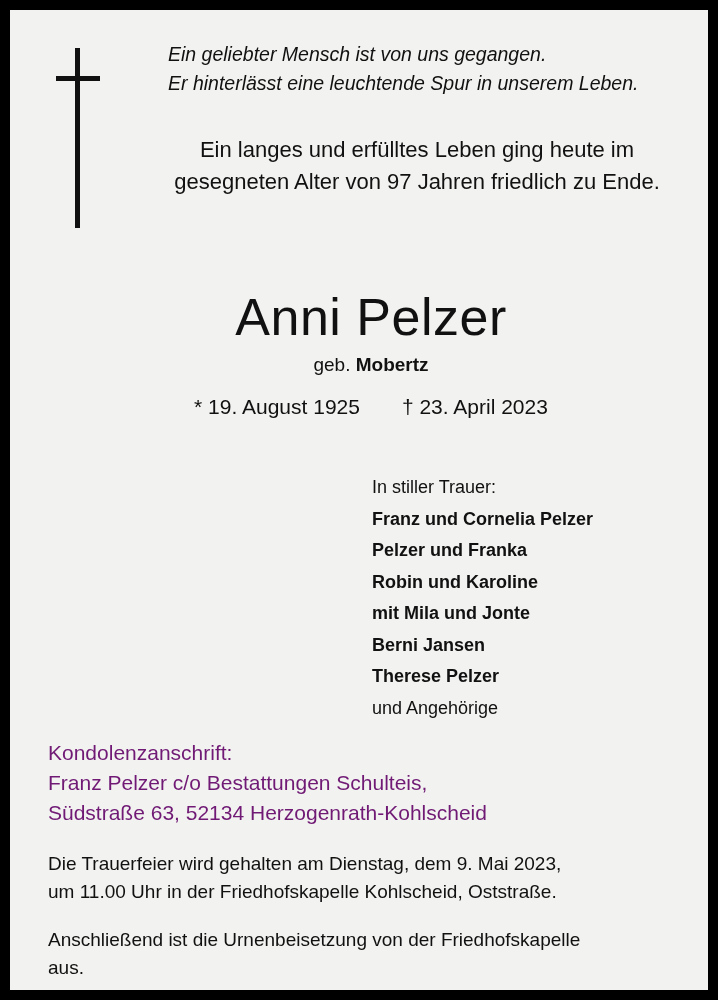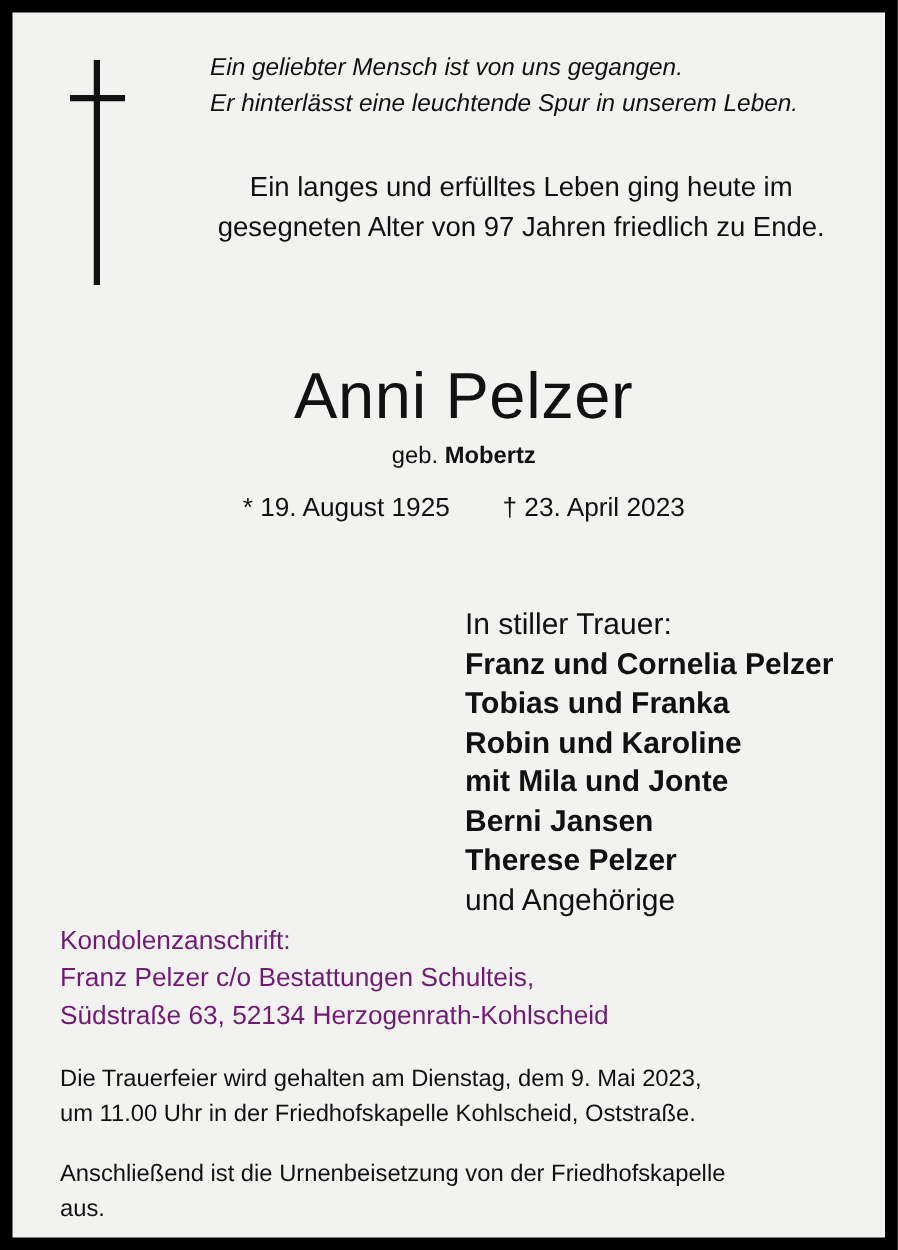--- a/index.html
+++ b/index.html
@@ -105,24 +105,23 @@
   .dates .gap {
     display: inline-block;
     width: 42px;
   }
 
   .mourners {
     position: absolute;
     left: 362px;
     top: 462px;
     width: 330px;
-    font-size: 24px;
+    font-size: 18px;
     line-height: 31.5px;
     color: #111111;
-    margin-top: 12px;
   }
   .mourners .b {
     font-weight: bold;
   }
 
   .address {
     position: absolute;
     left: 38px;
     top: 728px;
     width: 640px;
@@ -169,21 +168,21 @@
         <span class="strong">Mobertz</span>
       </div>
       <div class="dates">
         <span>* 19. August 1925</span><span class="gap"></span><span>† 23. April 2023</span>
       </div>
     </div>
 
     <div class="mourners">
       <div>In stiller Trauer:</div>
       <div class="b">Franz und Cornelia Pelzer</div>
-      <div class="b">Tobias und Franka</div>
+      <div class="b">Pelzer und Franka</div>
       <div class="b">Robin und Karoline</div>
       <div class="b">mit Mila und Jonte</div>
       <div class="b">Berni Jansen</div>
       <div class="b">Therese Pelzer</div>
       <div>und Angehörige</div>
     </div>
 
     <div class="address">
       <div>Kondolenzanschrift:</div>
       <div>Franz Pelzer c/o Bestattungen Schulteis,</div>

